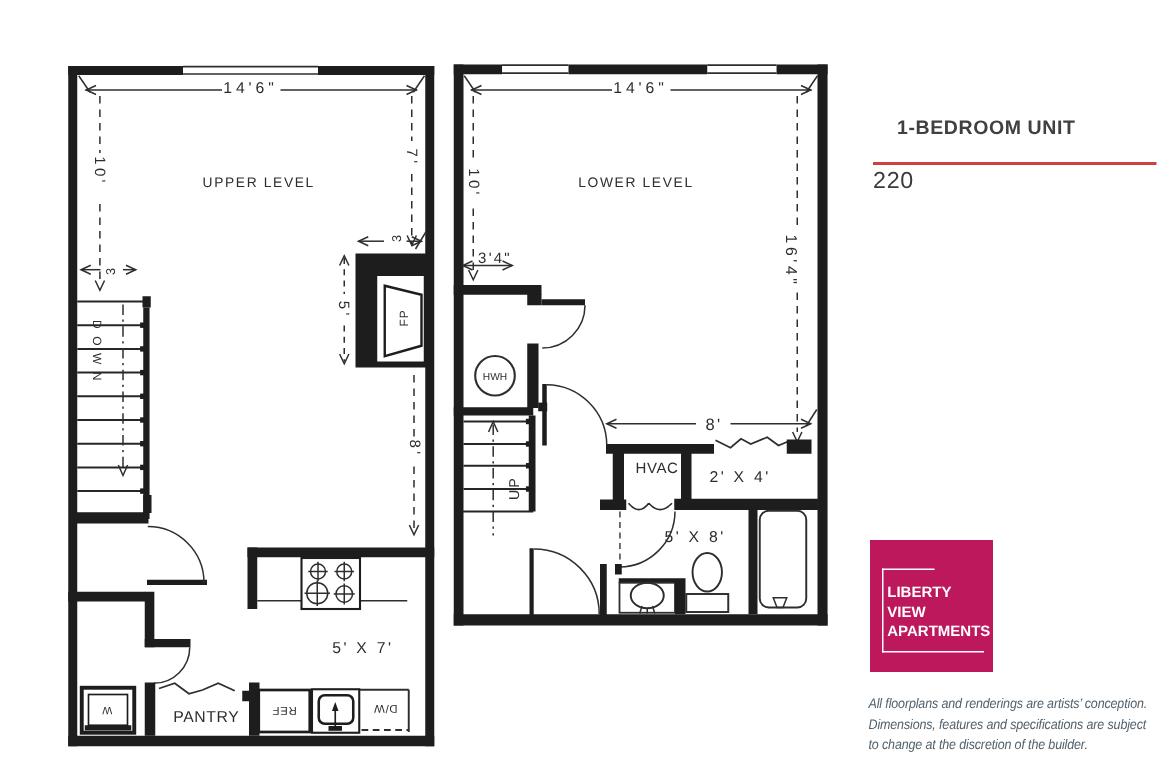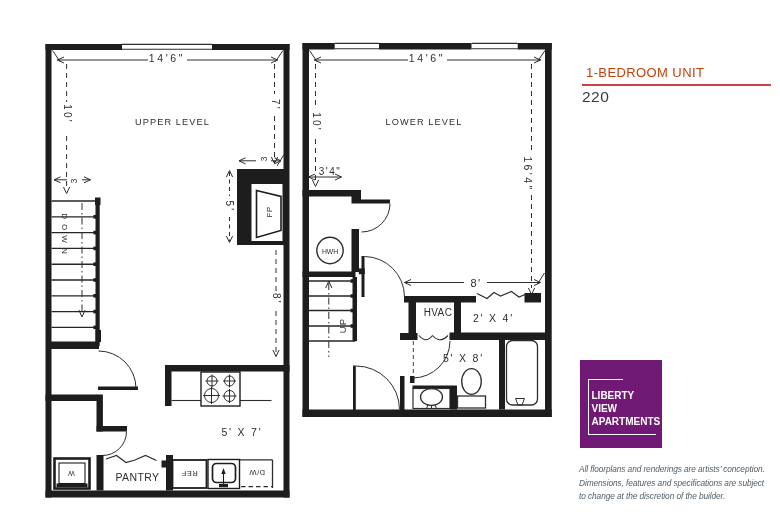--- a/index.html
+++ b/index.html
@@ -1,22 +1,22 @@
 <!DOCTYPE html>
 <html><head>
 <meta charset="utf-8">
 <style>
 html,body{margin:0;padding:0;background:#fff;}
 #page{position:relative;width:780px;height:517px;background:#fff;overflow:hidden;font-family:"Liberation Sans",sans-serif;}
 svg text{font-family:"Liberation Sans",sans-serif;fill:#2e2e2e;}
 .hdr{position:absolute;left:582px;top:61px;width:190px;}
-.hdr h1{margin:4px;font-size:13px;font-weight:normal;color:#c2410c;letter-spacing:0.4px;}
+.hdr h1{margin:16px;font-size:13px;font-weight:bold;color:#404040;letter-spacing:0.4px;}
 .hdr .rule{margin-top:1px;height:1.5px;background:#cc4046;width:189px;}
 .hdr .num{margin-top:2px;font-size:15.5px;color:#3b3b3b;letter-spacing:0.5px;}
-.logo{position:absolute;left:580px;top:360px;width:82px;height:88px;background:#701a75;}
+.logo{position:absolute;left:580px;top:360px;width:82px;height:88px;background:#be185d;}
 .logo .frame{position:absolute;left:8px;top:19px;width:67px;height:55px;border-left:1px solid #fff;border-bottom:1px solid #fff;}
 .logo .ftop{position:absolute;left:8px;top:19px;width:35px;height:1px;background:#fff;}
 .logo .ltxt{position:absolute;left:11.5px;top:29px;color:#fff;font-weight:bold;font-size:10px;line-height:13px;letter-spacing:0px;}
 .disc{position:absolute;left:579px;top:463px;width:210px;white-space:nowrap;font-style:italic;font-size:9.3px;line-height:13.6px;color:#51606b;letter-spacing:-0.1px;transform:scaleX(0.895);transform-origin:left top;}
 </style>
 </head>
 <body>
 <div id="page">
 
 <svg width="780" height="517" viewBox="0 0 780 517" style="position:absolute;left:0;top:0;">

